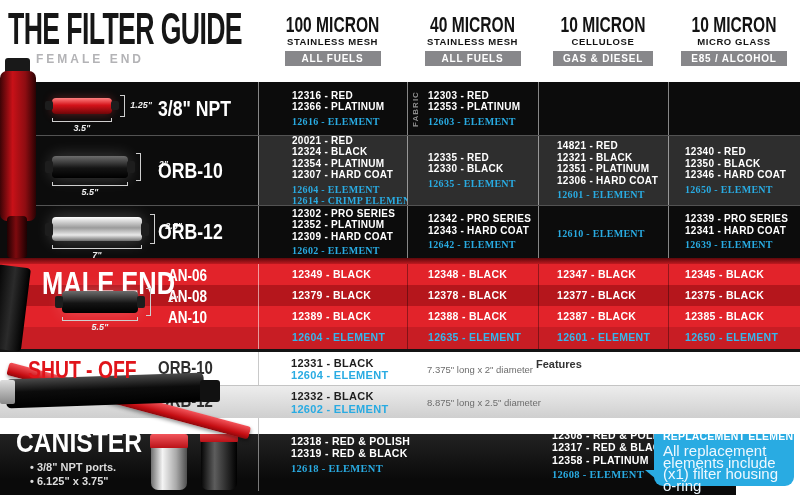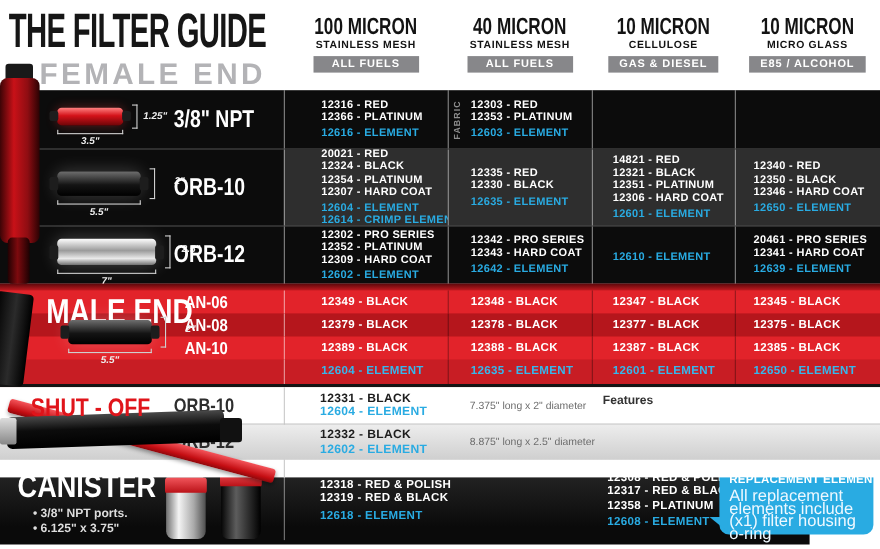--- a/index.html
+++ b/index.html
@@ -4,21 +4,21 @@
 <style>
   * { margin:0; padding:0; box-sizing:border-box; }
   html,body { background:#fff; }
   body { font-family:"Liberation Sans", sans-serif; }
   .page { position:relative; width:800px; height:499px; background:#fff; overflow:hidden; }
 
   
   .header { position:absolute; left:0; top:0; width:800px; height:82px; background:#fff; }
   .title { position:absolute; left:8px; top:4px; font-size:43px; font-weight:bold; color:#161616;
            letter-spacing:-1px; transform:scale(0.62,1.02); transform-origin:left top; white-space:nowrap; }
-  .subtitle { position:absolute; left:36px; top:52px; font-size:27px; font-weight:bold; color:#b3b3b6; letter-spacing:3px; }
+  .subtitle { position:absolute; left:36px; top:52px; font-size:12px; font-weight:bold; color:#b3b3b6; letter-spacing:3px; }
   .colhead { position:absolute; top:13px; text-align:center; }
   .ch1 { left:258px; width:149px; } .ch2 { left:407px; width:131px; }
   .ch3 { left:538px; width:130px; } .ch4 { left:668px; width:132px; }
   .micron { font-size:19px; font-weight:bold; color:#131313; transform:scale(0.82,1.12); transform-origin:center top; white-space:nowrap; }
   .media  { font-size:9.5px; font-weight:bold; color:#131313; letter-spacing:0.6px; margin-top:1px; white-space:nowrap; }
   .fuel-badge { display:inline-block; margin-top:4px; min-width:96px; padding:2px 10px; background:#87878a;
                 color:#fff; font-size:10px; font-weight:bold; letter-spacing:0.8px; white-space:nowrap; }
 
   
   .f-label { width:258px; position:relative; }
@@ -28,21 +28,21 @@
   
   .female { position:absolute; left:0; top:82px; width:800px; height:176px; background:#0c0c0c; }
   .f-row { display:flex; position:relative; }
   .f-row.r1 { height:53px; } .f-row.r2 { height:70px; } .f-row.r3 { height:53px; }
   .f-row.r2, .f-row.r3 { border-top:1px solid rgba(190,190,190,0.4); }
   .f-cell { position:relative; display:flex; flex-direction:column; justify-content:center;
             border-left:1px solid rgba(255,255,255,0.5); }
   .f-row.r2 .f-cell { background:#2e2e2e; }
   .part-line { font-size:10px; font-weight:bold; color:#fff; line-height:11.5px; letter-spacing:0.3px; white-space:nowrap; }
   .element-line { font-size:10px; font-weight:bold; color:#29abe2; line-height:11.5px; letter-spacing:0.3px; white-space:nowrap; }
-  .elist { margin-top:3px; }
+  .elist { margin-top:3px;font-family:Liberation Serif, serif; }
   .row-label { position:absolute; left:158px; top:50%; transform:translateY(-50%) scale(0.84,1.06);
                transform-origin:left center; font-size:21px; font-weight:bold; color:#fff; white-space:nowrap; }
   .fabric-note { position:absolute; left:3px; top:50%; transform:translate(0,-50%) rotate(180deg);
                  writing-mode:vertical-rl; font-size:8px; font-weight:bold; color:#8f8f8f; letter-spacing:1px; }
 
   
   .fgraph { position:absolute; left:52px; top:45%; transform:translateY(-50%); }
   .fg-body { position:relative; border-radius:4px; }
   .fg-body::before, .fg-body::after { content:""; position:absolute; top:22%; width:8px; height:56%;
                  background:#1d1d1d; border-radius:2px; }
@@ -93,21 +93,21 @@
   .s-row { position:relative; height:33px; }
   .s-row.r2 { background:linear-gradient(180deg,#ededed,#cfcfcf); border-top:1px solid #c4c4c4; }
   .shutoff-title { position:absolute; left:28px; top:5px; font-size:22px; font-weight:bold; color:#e0141a;
                    transform:scale(0.88,1.05); transform-origin:left top; white-space:nowrap; z-index:3; }
   .s-label { position:absolute; left:158px; top:50%; transform:translateY(-50%) scale(0.88,1.05);
              transform-origin:left center; font-size:17px; font-weight:bold; color:#2d2d2d; white-space:nowrap; }
   .s-parts { position:absolute; left:291px; top:50%; transform:translateY(-50%); }
   .s-part { font-size:11px; font-weight:bold; color:#1d1d1d; line-height:12.5px; letter-spacing:0.3px; white-space:nowrap; }
   .s-element { font-size:11px; font-weight:bold; color:#29abe2; line-height:12.5px; letter-spacing:0.3px; white-space:nowrap; }
   .dim-note { position:absolute; left:427px; top:50%; transform:translateY(-50%); font-size:9.5px; color:#6d6d6d; white-space:nowrap; }
-  .features { position:absolute; left:548px; top:6px; width:245px; }
+  .features { position:absolute; left:536px; top:6px; width:245px; }
   .features-title { font-size:11px; font-weight:bold; color:#333; }
   .feature-line { font-size:9.5px; color:#555; line-height:13px; white-space:nowrap; }
   .s-vline { position:absolute; left:258px; top:0; bottom:0; width:1px; background:#c9c9c9; }
   
   .valve { position:absolute; left:0; top:8px; width:260px; height:60px; z-index:2; pointer-events:none; }
   .valve-body { position:absolute; left:6px; top:16px; width:198px; height:29px; border-radius:5px;
                 background:linear-gradient(180deg,#4a4a4a,#0c0c0c 45%,#000); transform:rotate(-2deg); }
   .valve-end { position:absolute; left:200px; top:20px; width:20px; height:22px; border-radius:3px; background:#111; }
   .valve-fitting { position:absolute; left:0; top:20px; width:15px; height:24px; background:linear-gradient(180deg,#ddd,#888); border-radius:2px; }
   .valve-lever { position:absolute; left:8px; top:2px; width:250px; height:13px; border-radius:3px;
@@ -298,21 +298,21 @@
             <div class="element-line">12642 - ELEMENT</div>
           </div>
       </div>
       <div class="f-cell c3">
         <div class="elist">
             <div class="element-line">12610 - ELEMENT</div>
           </div>
       </div>
       <div class="f-cell c4">
         <div>
-            <div class="part-line">20461 - PRO SERIES</div>
+            <div class="part-line">12339 - PRO SERIES</div>
             <div class="part-line">12341 - HARD COAT</div>
           </div>
         <div class="elist">
             <div class="element-line">12639 - ELEMENT</div>
           </div>
       </div>
     </div>
   </div>
 
   <div class="red-filter-strip">

